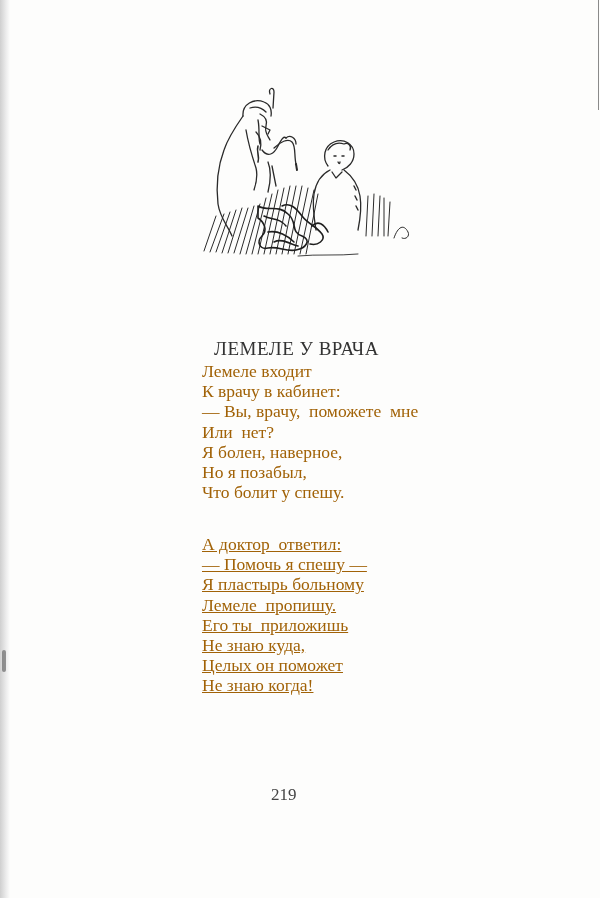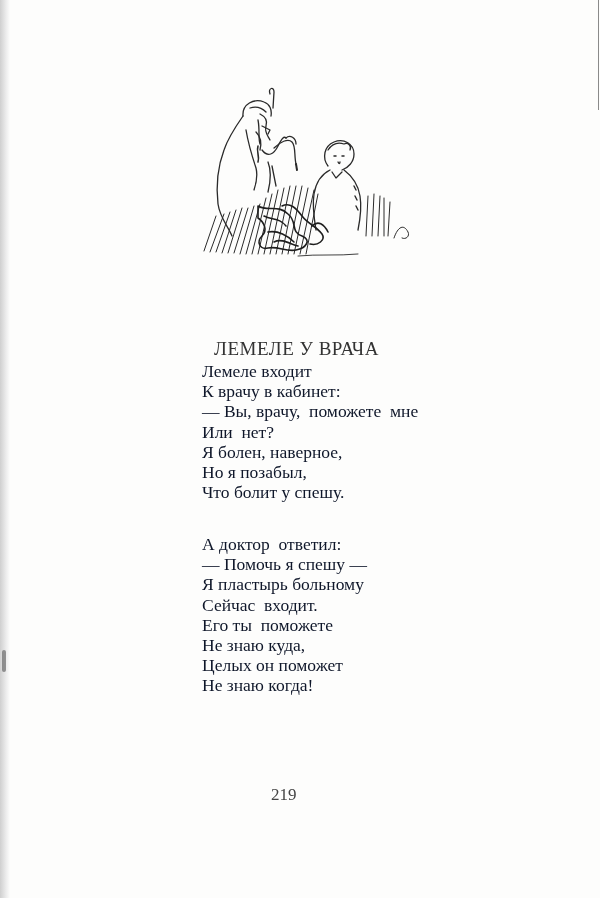--- a/index.html
+++ b/index.html
@@ -25,24 +25,24 @@
     position: absolute; left: 198px; top: 86px; width: 218px; height: 175px;
   }
   .title {
     position: absolute; left: 214px; top: 322px;
     font-size: 19px; letter-spacing: 0.5px; color: #333;
     white-space: nowrap;
     margin-top: 16px;
   }
   .stanza {
     position: absolute; left: 202px;
-    font-size: 17.5px; line-height: 20.2px; color: #0f172a;
+    font-size: 17.5px; line-height: 20.2px; color: #a16207;
   }
   .stanza1 { top: 361px; }
-  .stanza2 { top: 534px; }
+  .stanza2 { top: 534px; text-decoration: underline; }
   .line { white-space: pre; height: 20.2px; }
   .page-number {
     position: absolute; left: 271px; top: 785px;
     font-size: 17px; color: #444; font-family: Liberation Serif, serif;
   }
 </style>
 </head>
 <body>
 
 <div class="gutter"></div>
@@ -112,20 +112,20 @@
   <div class="line">Или  нет?</div>
   <div class="line">Я болен, наверное,</div>
   <div class="line">Но я позабыл,</div>
   <div class="line">Что болит у спешу.</div>
 </div>
 
 <div class="stanza stanza2">
   <div class="line">А доктор  ответил:</div>
   <div class="line">— Помочь я спешу —</div>
   <div class="line">Я пластырь больному</div>
-  <div class="line">Сейчас  входит.</div>
-  <div class="line">Его ты  поможете</div>
+  <div class="line">Лемеле  пропишу.</div>
+  <div class="line">Его ты  приложишь</div>
   <div class="line">Не знаю куда,</div>
   <div class="line">Целых он поможет</div>
   <div class="line">Не знаю когда!</div>
 </div>
 
 <div class="page-number">219</div>
 
 </body></html>

